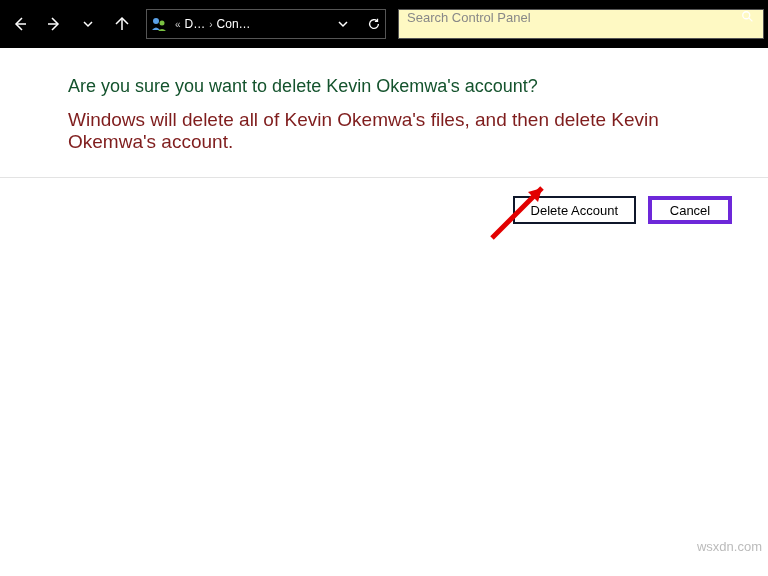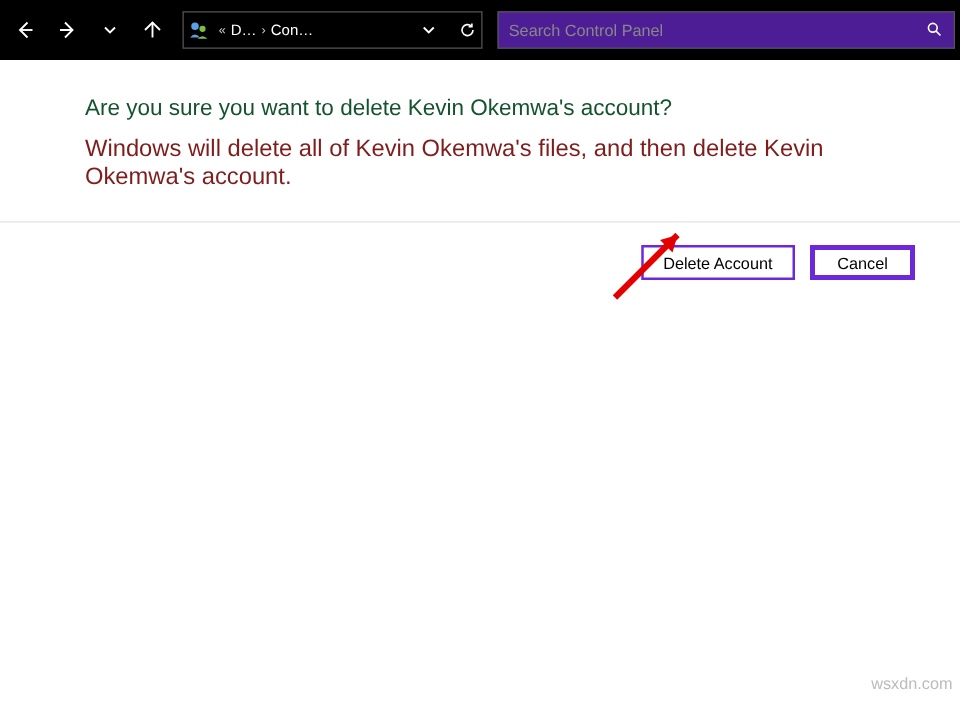--- a/index.html
+++ b/index.html
@@ -60,23 +60,22 @@
       display: flex;
       align-items: center;
       gap: 4px;
     }
     .search-box {
       flex: 1;
       border: 1px solid #555;
       height: 30px;
       margin-left: 10px;
       display: flex;
-      align-items: center;
       padding: 0 8px;
-      background: #4c1d95;
+      background: #fef9c3;
       justify-content: space-between;
       min-width: 0;
     }
     .search-text { color: #888; font-size: 13px; }
     .content {
       padding: 28px 28px 10px 68px;
     }
     .heading {
       color: #14532d;
       font-size: 18px;
@@ -101,21 +100,21 @@
       min-width: 84px;
       height: 28px;
       background: #fff;
       border: 4px solid #6d28d9;
       font-size: 13px;
       padding: 0 16px;
       cursor: pointer;
       font-family: inherit;
     }
     .btn.primary {
-      border: 2px solid #6d28d9;
+      border: 2px solid #0f172a;
     }
     .arrow-annotation {
       position: absolute;
       left: 482px;
       top: 178px;
       pointer-events: none;
     }
     .watermark {
       position: absolute;
       right: 6px;

